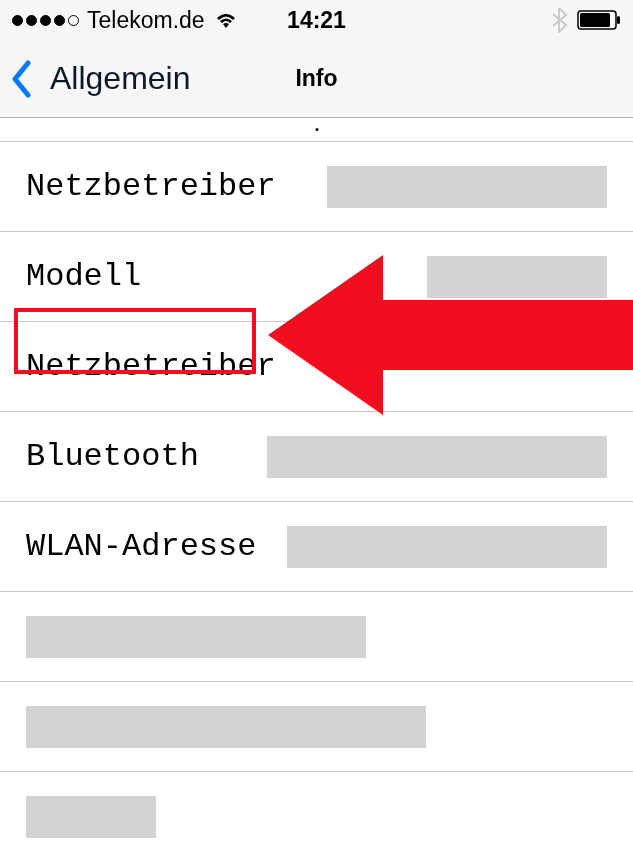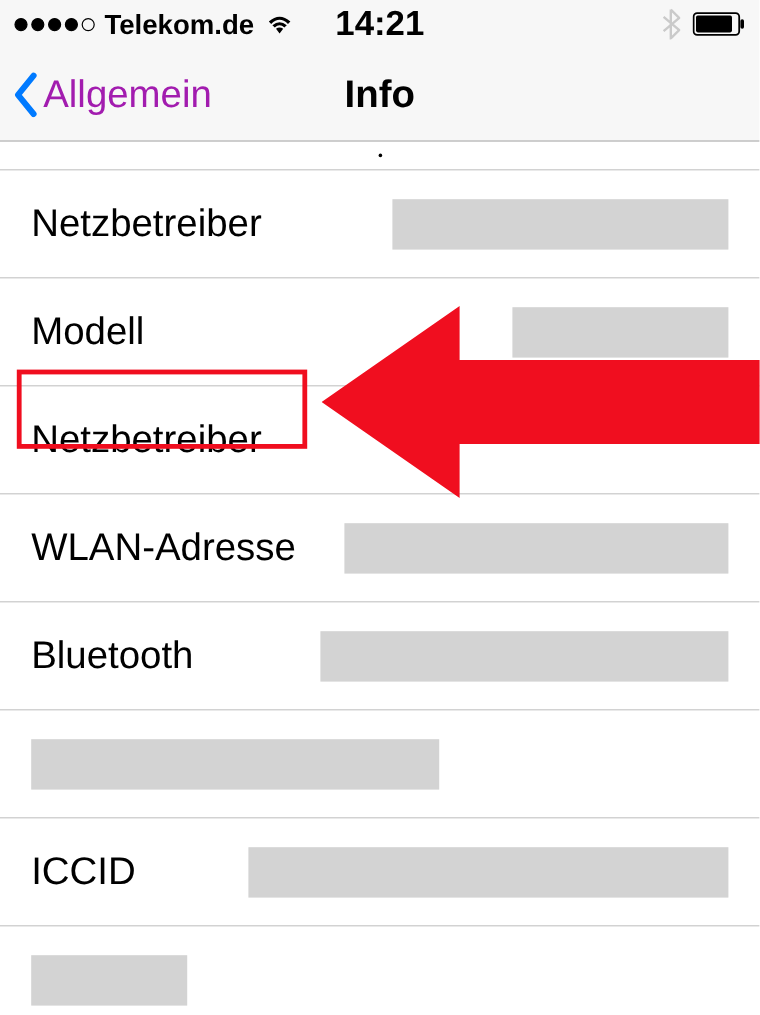--- a/index.html
+++ b/index.html
@@ -40,31 +40,31 @@
       width: 11px;
       height: 11px;
       border-radius: 50%;
       border: 1.5px solid #000;
     }
     .dot.filled {
       background: #000;
     }
     .carrier {
       font-size: 23px;
-      font-weight: 700;
+      font-weight: 400;
     }
     .wifi-icon {
       width: 26px;
       height: 20px;
     }
     .status-center {
       position: absolute;
       left: 50%;
       transform: translateX(-50%);
-      font-size: 29px;
+      font-size: 23px;
       font-weight: 600;
     }
     .status-right {
       display: flex;
       align-items: center;
       gap: 10px;
     }
     .bluetooth-icon {
       width: 16px;
       height: 26px;
@@ -78,35 +78,35 @@
       height: 78px;
       background: #f7f7f7;
       border-bottom: 1px solid #b2b2b2;
       display: flex;
       align-items: center;
       position: relative;
       padding: 0 10px;
     }
     .back-button {
       display: flex;
-      gap: 4px;
-      color: #a21caf;
+      gap: 18px;
+      color: #0f172a;
       font-size: 32px;
       font-weight: 400;
       cursor: pointer;
     }
     .chevron-left {
       width: 22px;
       height: 38px;
     }
     .nav-title {
       position: absolute;
       left: 50%;
       transform: translateX(-50%);
-      font-size: 32px;
+      font-size: 23px;
       font-weight: 600;
       color: #000;
     }
     .list {
       background: #fff;
     }
     .list-separator-top {
       height: 24px;
       border-bottom: 1px solid #c8c8c8;
       position: relative;
@@ -127,20 +127,21 @@
       justify-content: space-between;
       height: 90px;
       padding: 0 26px;
       border-bottom: 1px solid #c8c8c8;
       position: relative;
     }
     .row-label {
       font-size: 32px;
       font-weight: 400;
       color: #000;
+      font-family: Liberation Mono, monospace;
     }
     .row-value-redacted {
       background: #d3d3d3;
       height: 42px;
     }
     .highlight-box {
       position: absolute;
       border: 4px solid #f00e1f;
       pointer-events: none;
     }
@@ -202,35 +203,34 @@
   <div class="row">
     <span class="row-label">Modell</span>
     <div class="row-value-redacted" style="width:180px;"></div>
   </div>
 
   <div class="row">
     <span class="row-label">Netzbetreiber</span>
   </div>
 
   <div class="row">
+    <span class="row-label">Bluetooth</span>
+    <div class="row-value-redacted" style="width:340px;"></div>
+  </div>
+
+  <div class="row">
     <span class="row-label">WLAN-Adresse</span>
     <div class="row-value-redacted" style="width:320px;"></div>
   </div>
 
   <div class="row">
-    <span class="row-label">Bluetooth</span>
     <div class="row-value-redacted" style="width:340px;"></div>
   </div>
 
   <div class="row">
-    <div class="row-value-redacted" style="width:340px;"></div>
-  </div>
-
-  <div class="row">
-    <span class="row-label">ICCID</span>
     <div class="row-value-redacted" style="width:400px;"></div>
   </div>
 
   <div class="row" style="border-bottom:none;">
     <div class="row-value-redacted" style="width:130px;"></div>
   </div>
 </div>
 
 <div class="highlight-box" style="left:14px; top:308px; width:242px; height:66px;"></div>
 

